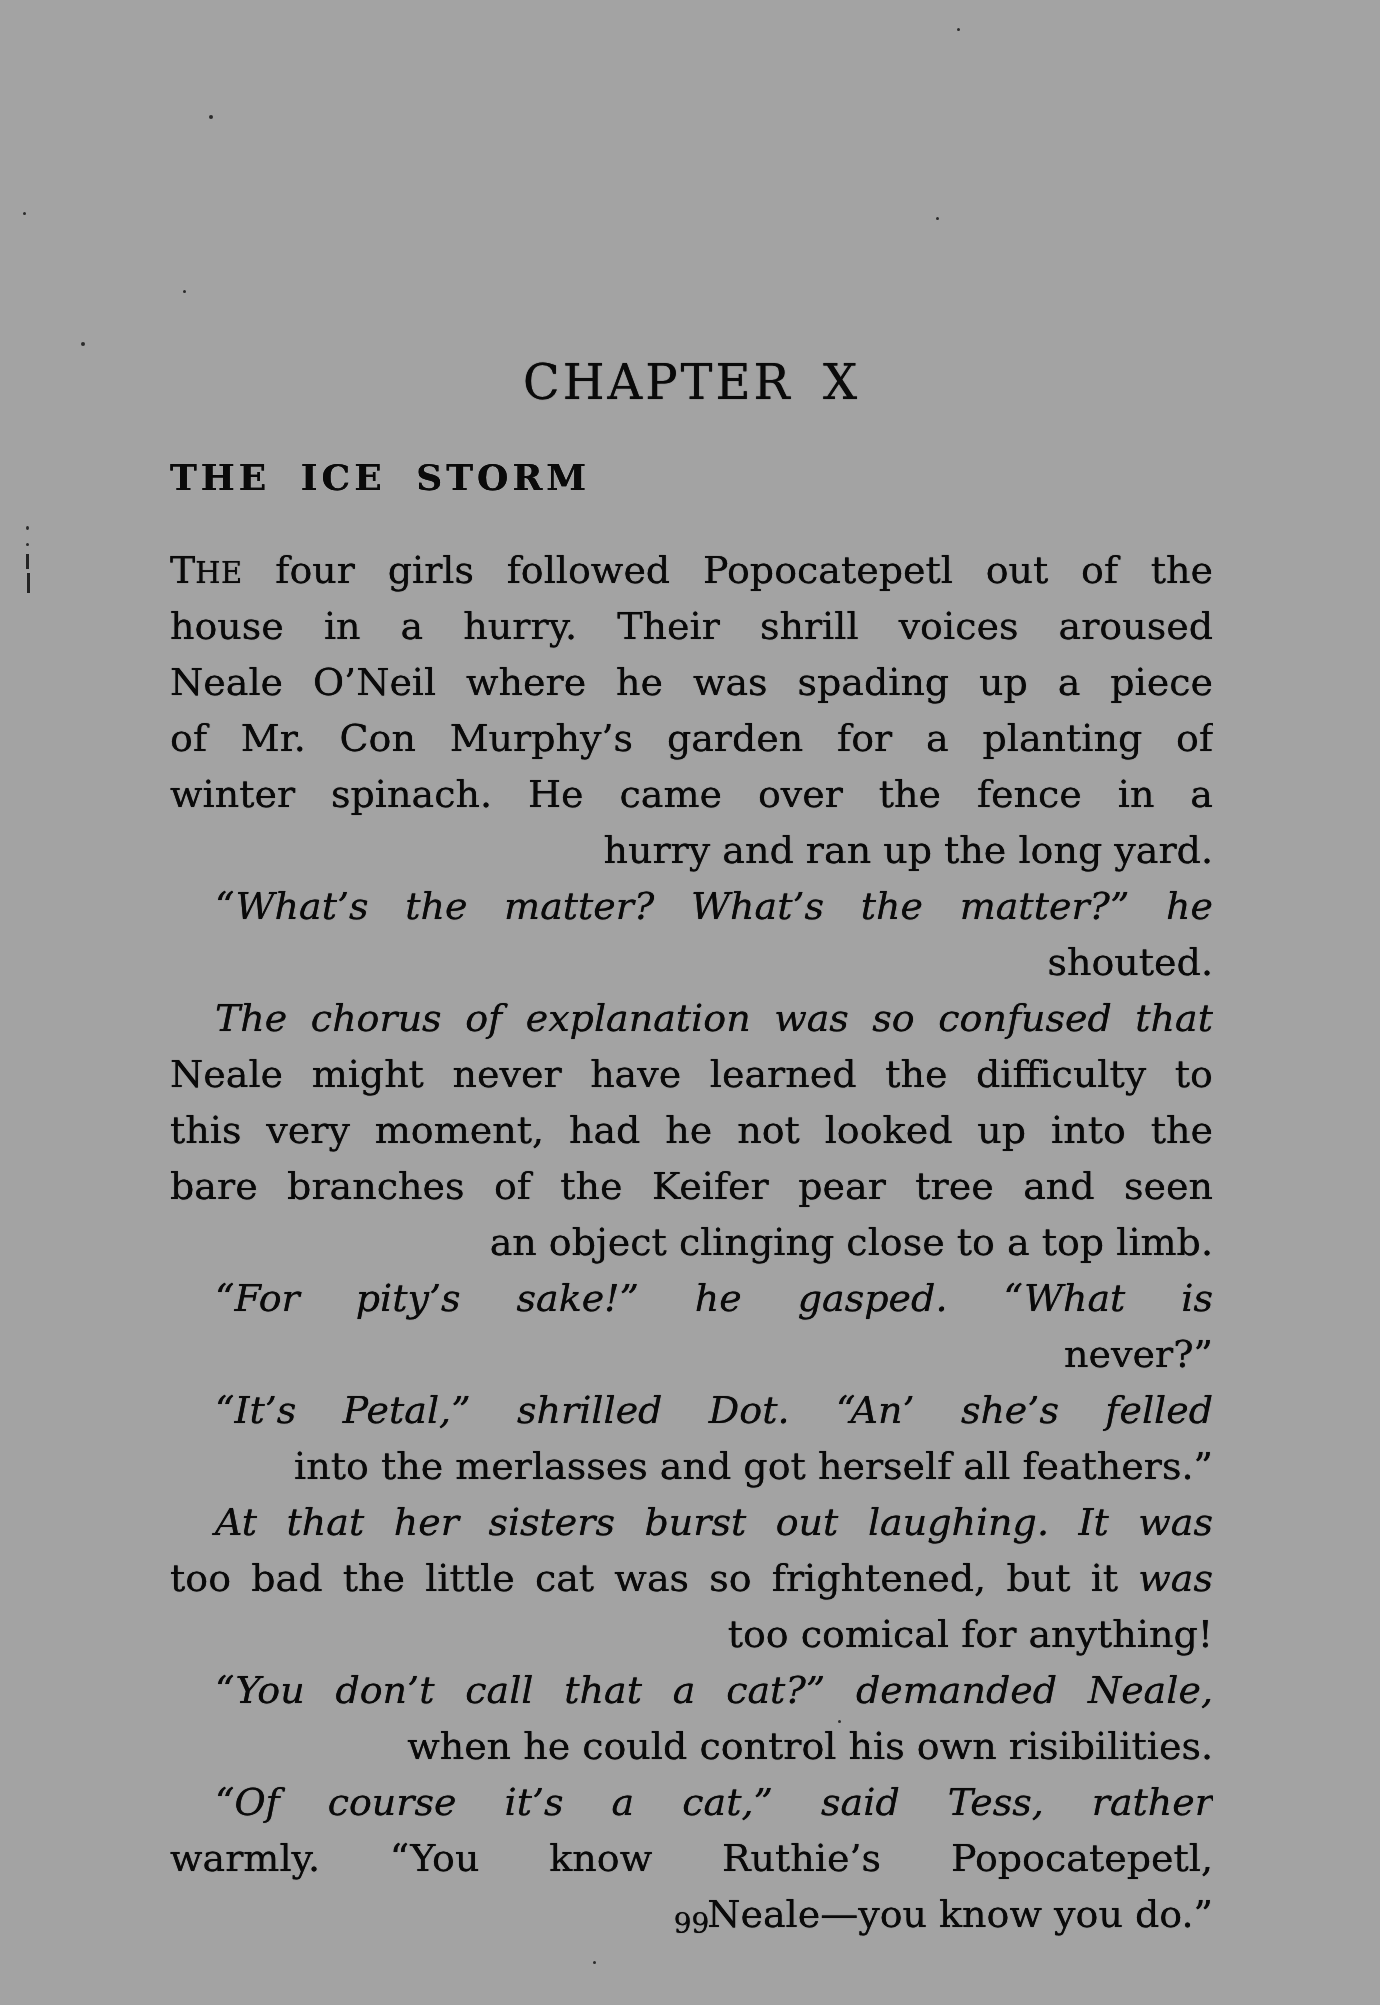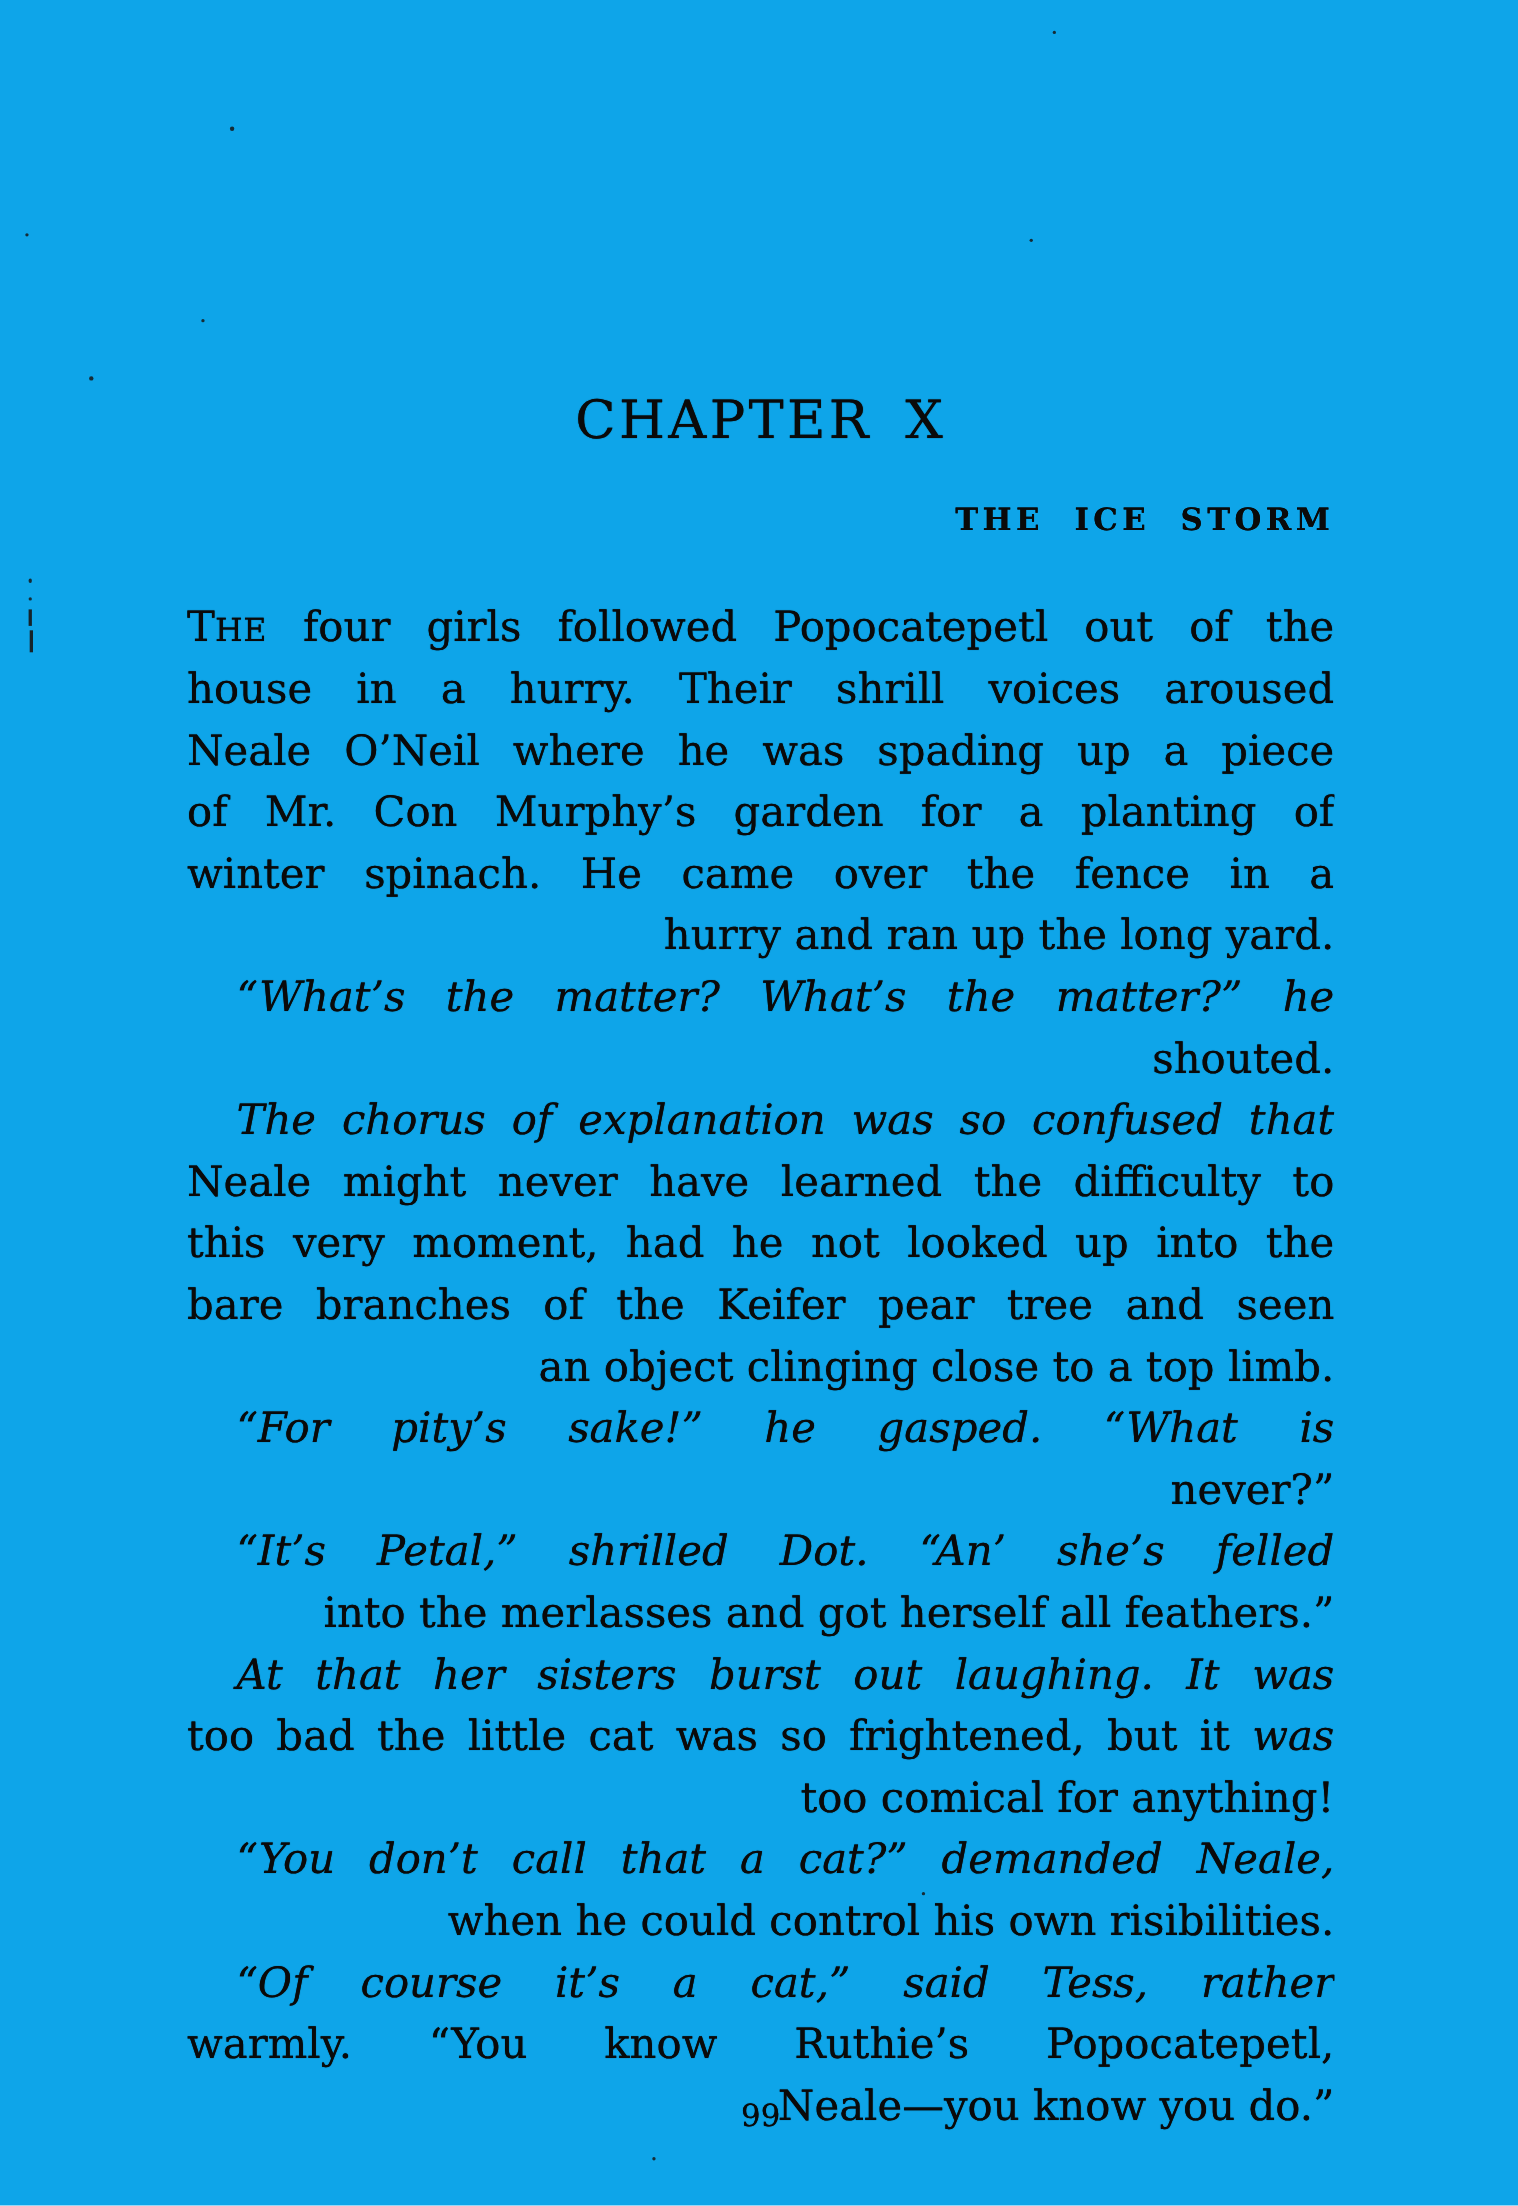--- a/index.html
+++ b/index.html
@@ -1,21 +1,21 @@
 <!DOCTYPE html>
 <html><head>
 <meta charset="utf-8">
 <title>Document</title>
 <style>
   html, body { margin: 0; padding: 0; background: #ffffff; }
   .page {
     position: relative;
     width: 1380px;
     height: 2005px;
-    background: #0ea5e9;
+    background: #a3a3a3;
     overflow: hidden;
     font-family: "DejaVu Serif", serif;
     color: #0a0a0a;
   }
   .chapter-heading {
     position: absolute;
     left: 170px;
     top: 358px;
     width: 1043px;
     margin: 0;
@@ -26,22 +26,22 @@
     word-spacing: 12px;
     line-height: 1;
     text-shadow: 0 0 0.8px currentColor;
   }
   .chapter-subtitle {
     position: absolute;
     left: 170px;
     top: 456px;
     width: 1043px;
     margin: 0;
-    text-align: right;
-    font-size: 28px;
+    text-align: left;
+    font-size: 36px;
     font-weight: 700;
     letter-spacing: 4px;
     word-spacing: 14px;
     line-height: 1.2;
     text-shadow: 0 0 0.5px currentColor;
   }
   .text-block {
     position: absolute;
     left: 170px;
     top: 542px;

